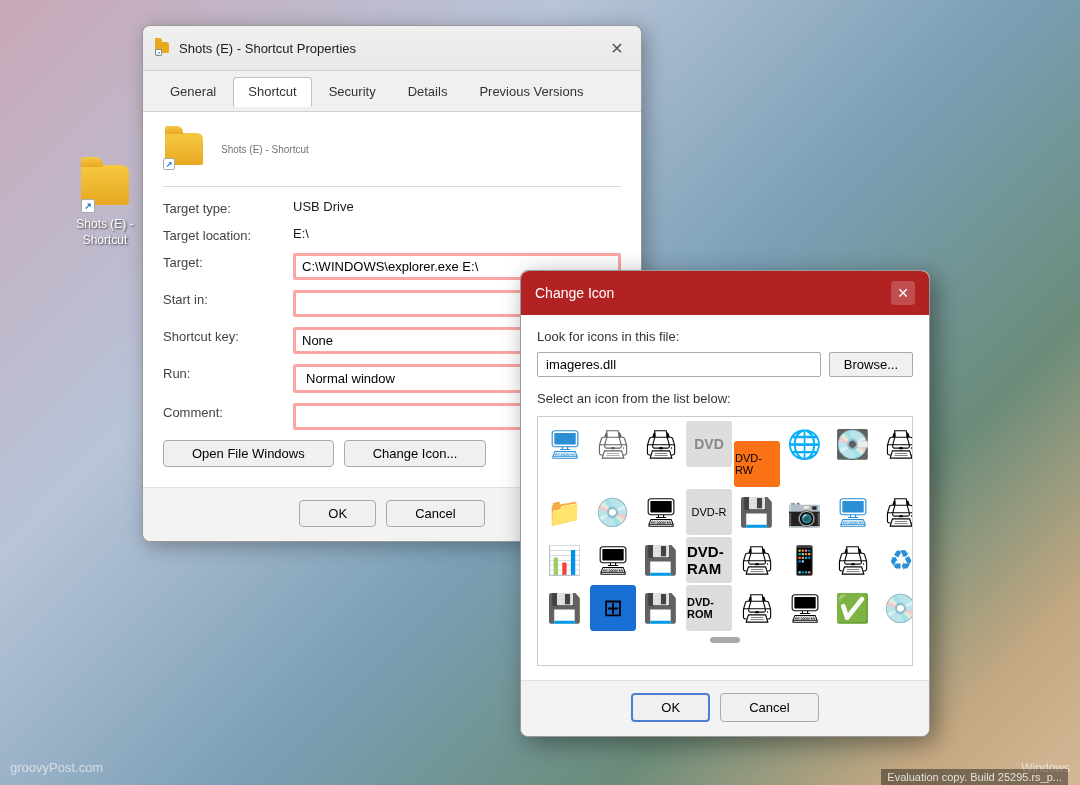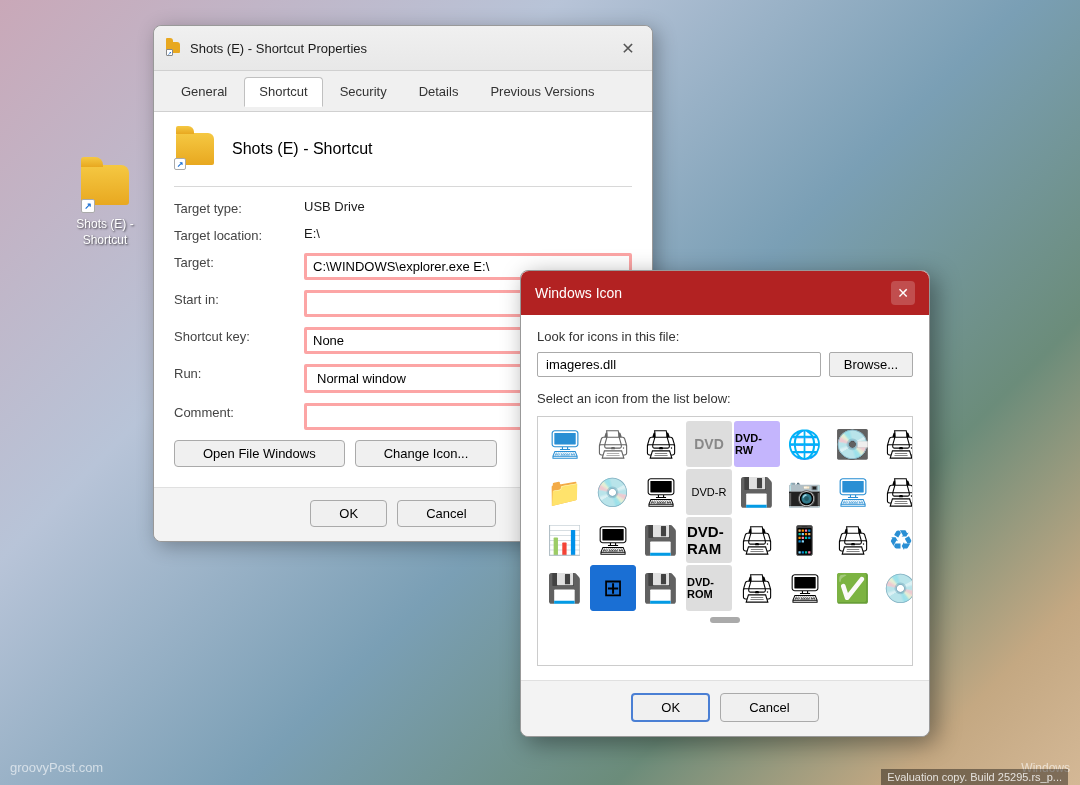--- a/index.html
+++ b/index.html
@@ -92,21 +92,21 @@
       right: 10px;
       color: rgba(255,255,255,0.6);
       font-size: 12px;
       text-align: right;
     }
 
     
     .properties-dialog {
       position: absolute;
       top: 25px;
-      left: 153px;
+      left: 142px;
       width: 500px;
       background: #f3f3f3;
       border: 1px solid #999;
       border-radius: 8px;
       box-shadow: 4px 4px 20px rgba(0,0,0,0.3);
     }
     .dialog-titlebar {
       background: linear-gradient(to bottom, #f0f0f0, #e8e8e8);
       border-radius: 8px 8px 0 0;
       padding: 10px 12px;
@@ -247,23 +247,23 @@
       border: 1px solid #aaa;
       border-radius: 2px;
       display: flex;
       align-items: center;
       justify-content: center;
       font-size: 8px;
       color: #1a6fd4;
       font-weight: bold;
     }
     .prop-name {
-      font-size: 16px;
+      font-size: 10px;
       font-weight: 500;
-      color: #000000;
+      color: #737373;
     }
     .prop-divider {
       border: none;
       border-top: 1px solid #d8d8d8;
       margin: 12px 0;
     }
     .prop-row {
       display: flex;
       margin-bottom: 10px;
       align-items: flex-start;
@@ -568,38 +568,38 @@
     </div>
 
     <div class="dialog-buttons">
       <button class="btn">OK</button>
       <button class="btn">Cancel</button>
     </div>
   </div>
 
   <div class="change-icon-dialog">
     <div class="ci-titlebar">
-      <span class="ci-title">Windows Icon</span>
+      <span class="ci-title">Change Icon</span>
       <button class="ci-close">✕</button>
     </div>
     <div class="ci-content">
       <div class="ci-label">Look for icons in this file:</div>
       <div class="ci-file-row">
         <input class="ci-file-input" type="text" value="imageres.dll" style="">
         <button class="ci-browse-btn">Browse...</button>
       </div>
       <div class="ci-select-label">Select an icon from the list below:</div>
       <div class="ci-icon-grid">
 
         <div class="ci-icon-row">
           <div class="ci-icon-cell icon-monitor">🖥</div>
           <div class="ci-icon-cell icon-drive">🖨</div>
           <div class="ci-icon-cell">🖨</div>
           <div class="ci-icon-cell icon-dvd" style="font-size:14px;font-weight:bold;background:#ddd;border-radius:3px;">DVD</div>
-          <div class="ci-icon-cell" style="font-size:11px;font-weight:bold;background:#c4b5fd;border-radius:3px;">DVD-RW</div>
+          <div class="ci-icon-cell" style="font-size:11px;font-weight:normal;background:#f97316;border-radius:3px;margin-top:20px;">DVD-RW</div>
           <div class="ci-icon-cell icon-globe">🌐</div>
           <div class="ci-icon-cell">💽</div>
           <div class="ci-icon-cell">🖨</div>
         </div>
 
         <div class="ci-icon-row">
           <div class="ci-icon-cell">📁</div>
           <div class="ci-icon-cell">💿</div>
           <div class="ci-icon-cell">🖥</div>
           <div class="ci-icon-cell" style="font-size:11px;font-weight:normal;background:#ddd;border-radius:3px;">DVD-R</div>

